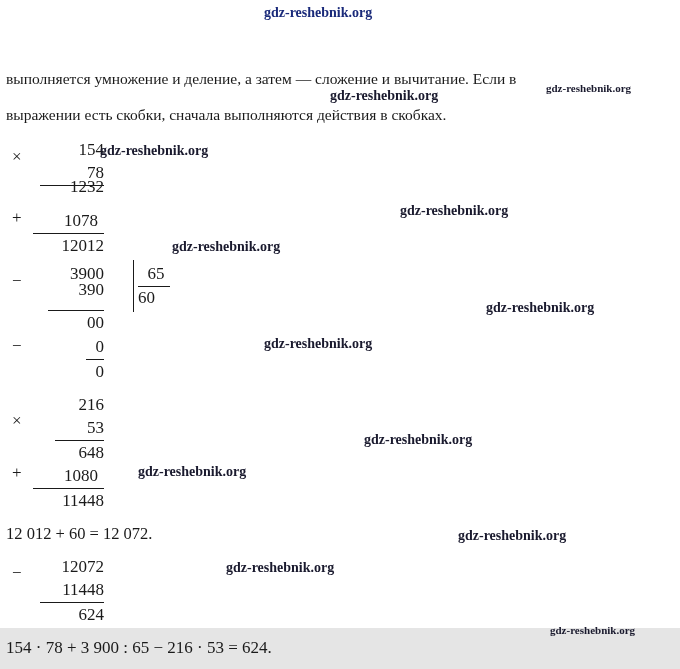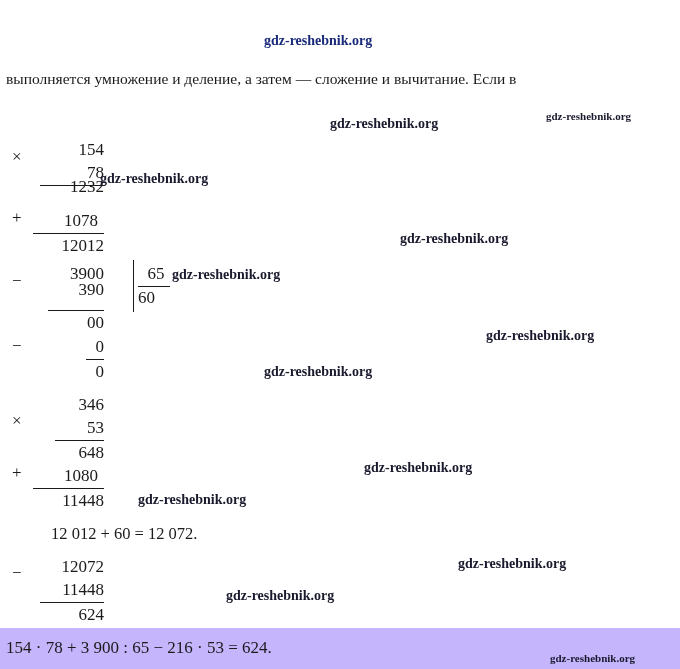--- a/index.html
+++ b/index.html
@@ -21,21 +21,20 @@
     height: 669px;
   }
   
   .wm {
     position: absolute;
     font-family: "Liberation Serif", serif;
     font-weight: bold;
     color: #1a1a2e;
     white-space: nowrap;
     pointer-events: none;
-    margin-top: 28px;
   }
   .wm-blue {
     color: #1a2a7a;
   }
   
   .para-line {
     position: absolute;
     left: 6px;
     font-size: 15.5px;
     color: #1a1a1a;
@@ -61,45 +60,45 @@
   .vrule {
     position: absolute;
     border-left: 1px solid #1a1a1a;
     width: 0;
   }
   .eqline {
     position: absolute;
     font-size: 16.5px;
     white-space: nowrap;
     color: #1a1a1a;
-    margin-left: 45px;
   }
   .answer-bar {
     position: absolute;
     left: 0;
     bottom: 0;
     width: 680px;
     height: 41px;
-    background: #c4b5fd;
+    background: #e5e5e5;
   }
   .answer-text {
     position: absolute;
     left: 6px;
     top: 10px;
     font-size: 17px;
     color: #1a1a1a;
     white-space: nowrap;
   }
 </style>
 </head>
 <body>
 
 <div class="page">
 
   <div class="para-line" style="top:70px;">выполняется умножение и деление, а затем — сложение и вычитание. Если в</div>
+  <div class="para-line" style="top:106px;">выражении есть скобки, сначала выполняются действия в скобках.</div>
 
   <div class="op-sign" style="left:12px; top:147px;">×</div>
   <div class="num" style="left:26px; top:140px; width:78px;">154</div>
   <div class="num" style="left:26px; top:163px; width:78px;">78</div>
   <div class="rule" style="left:40px; top:185px; width:64px;"></div>
   <div class="num" style="left:26px; top:177px; width:78px;">1232</div>
   <div class="op-sign" style="left:12px; top:208px;">+</div>
   <div class="num" style="left:20px; top:211px; width:78px;">1078</div>
   <div class="rule" style="left:33px; top:233px; width:71px;"></div>
   <div class="num" style="left:26px; top:236px; width:78px;">12012</div>
@@ -112,21 +111,21 @@
   <div class="num" style="left:26px; top:280px; width:78px;font-family:Liberation Serif, serif;">390</div>
   <div class="num" style="left:138px; top:288px; width:36px; text-align:left;">60</div>
   <div class="rule" style="left:48px; top:310px; width:56px;"></div>
   <div class="num" style="left:26px; top:313px; width:78px;">00</div>
   <div class="op-sign" style="left:12px; top:336px;">−</div>
   <div class="num" style="left:26px; top:337px; width:78px;">0</div>
   <div class="rule" style="left:86px; top:359px; width:18px;"></div>
   <div class="num" style="left:26px; top:362px; width:78px;">0</div>
 
   <div class="op-sign" style="left:12px; top:411px;">×</div>
-  <div class="num" style="left:26px; top:395px; width:78px;">346</div>
+  <div class="num" style="left:26px; top:395px; width:78px;">216</div>
   <div class="num" style="left:26px; top:418px; width:78px;">53</div>
   <div class="rule" style="left:55px; top:440px; width:49px;"></div>
   <div class="num" style="left:26px; top:443px; width:78px;">648</div>
   <div class="op-sign" style="left:12px; top:463px;">+</div>
   <div class="num" style="left:20px; top:466px; width:78px;">1080</div>
   <div class="rule" style="left:33px; top:488px; width:71px;"></div>
   <div class="num" style="left:26px; top:491px; width:78px;">11448</div>
 
   <div class="eqline" style="left:6px; top:524px;">12 012 + 60 = 12 072.</div>
 

